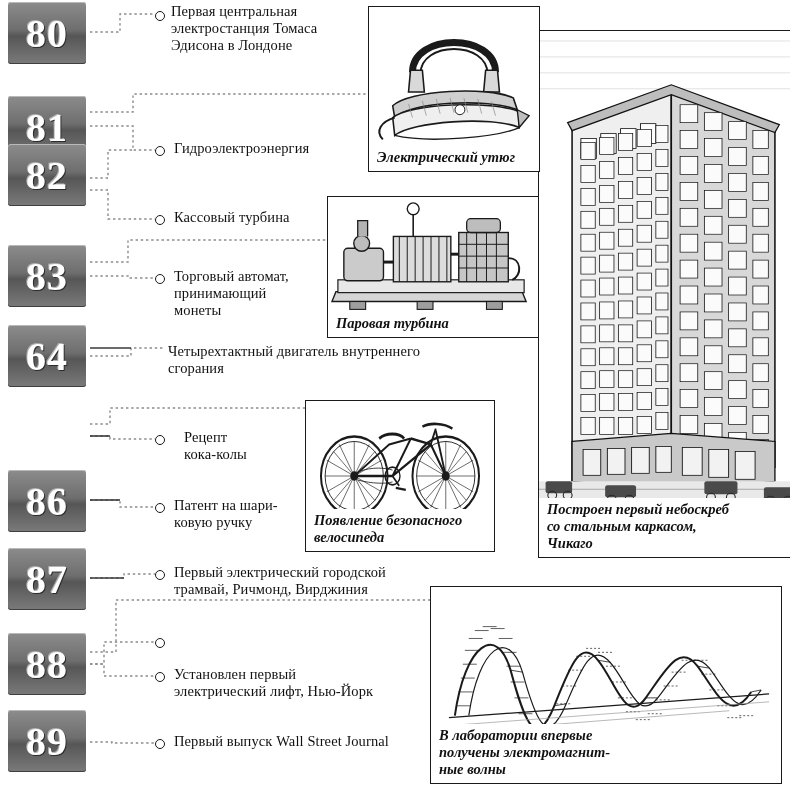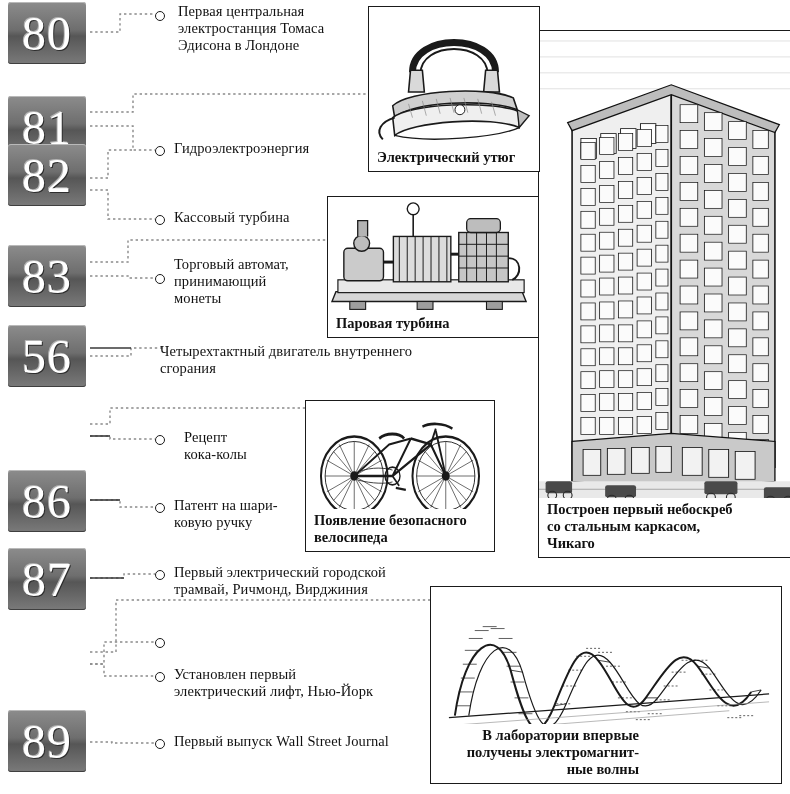--- a/index.html
+++ b/index.html
@@ -30,22 +30,22 @@
     height: 62px;
     background: linear-gradient(180deg,#8c8c8c 0%, #6e6e6e 45%, #565656 55%, #7a7a7a 100%);
     border-radius: 3px;
     box-shadow: inset 0 1px 0 #b9b9b9, inset 0 -1px 0 #3f3f3f;
     display: flex;
     align-items: center;
     justify-content: center;
   }
   .year-box span {
     font-family: "Liberation Serif", serif;
-    font-weight: normal;
-    font-size: 48px;
+    font-weight: bold;
+    font-size: 40px;
     color: #ffffff;
     text-shadow: 1px 1px 0 #2d2d2d, -1px -1px 0 #b3b3b3;
     letter-spacing: 1px;
   }
   
   svg.lines {
     position: absolute;
     left: 0; top: 0;
     width: 790px; height: 794px;
   }
@@ -66,20 +66,21 @@
     border-radius: 50%;
     background: #ffffff;
   }
   
   .panel {
     position: absolute;
     background: #f9a8d4;
     border: 1.5px solid #1a1a1a;
     box-sizing: border-box;
     overflow: hidden;
+    font-style: italic;
   }
   .panel .caption {
     position: absolute;
     left: 0; right: 0; bottom: 0;
     font-family: "Liberation Serif", serif;
     font-size: 14.5px;
     line-height: 17px;
     color: #111;
     padding: 3px 6px 5px 8px;
     background: #ffffff;
@@ -147,50 +148,53 @@
     <div class="year-box" style="top:96px">
         <span>81</span>
       </div>
     <div class="year-box" style="top:144px">
         <span>82</span>
       </div>
     <div class="year-box" style="top:245px">
         <span>83</span>
       </div>
     <div class="year-box" style="top:325px">
-        <span>56</span>
+        <span>64</span>
       </div>
     <div class="year-box" style="top:470px">
         <span>86</span>
       </div>
     <div class="year-box" style="top:548px">
         <span>87</span>
       </div>
+    <div class="year-box" style="top:633px">
+        <span>88</span>
+      </div>
     <div class="year-box" style="top:710px">
         <span>89</span>
       </div>
   </div>
 
   <div class="bullet" style="left:155px; top:11px"></div>
-  <div class="event" style="left:178px; top:3px; width:190px; white-space:pre-line">Первая центральная
+  <div class="event" style="left:171px; top:3px; width:190px; white-space:pre-line">Первая центральная
 электростанция Томаса
 Эдисона в Лондоне</div>
 
   <div class="bullet" style="left:155px; top:146px"></div>
   <div class="event" style="left:174px; top:140px; width:220px; white-space:pre-line">Гидроэлектроэнергия</div>
 
   <div class="bullet" style="left:155px; top:215px"></div>
   <div class="event" style="left:174px; top:209px; width:200px; white-space:pre-line">Кассовый турбина</div>
 
   <div class="bullet" style="left:155px; top:274px"></div>
-  <div class="event" style="left:174px; top:256px; width:150px; white-space:pre-line">Торговый автомат,
+  <div class="event" style="left:174px; top:268px; width:150px; white-space:pre-line">Торговый автомат,
 принимающий
 монеты</div>
 
-  <div class="event" style="left:160px; top:343px; width:300px; white-space:pre-line">Четырехтактный двигатель внутреннего
+  <div class="event" style="left:168px; top:343px; width:300px; white-space:pre-line">Четырехтактный двигатель внутреннего
 сгорания</div>
 
   <div class="bullet" style="left:155px; top:435px"></div>
   <div class="event" style="left:184px; top:429px; width:120px; white-space:pre-line">Рецепт
 кока-колы</div>
 
   <div class="bullet" style="left:155px; top:503px"></div>
   <div class="event" style="left:174px; top:497px; width:125px; white-space:pre-line">Патент на шари-
 ковую ручку</div>
 
@@ -544,18 +548,18 @@
 
         <g stroke="#1a1a1a" stroke-width="0.8">
           <path d="M80 84 L92 86 M124 120 L136 118 M168 74 L180 76 M216 112 L228 112 M268 80 L280 82 M322 106 L332 104"></path>
         </g>
 
         <g stroke="#9a9a9a" stroke-width="0.7">
           <path d="M18 140 L340 116 M18 147 L300 125"></path>
         </g>
       </svg>
     </div>
-    <div class="caption" style="white-space:pre-line; width:200px; right:auto;text-align:right;">В лаборатории впервые
+    <div class="caption" style="white-space:pre-line; width:200px; right:auto;">В лаборатории впервые
 получены электромагнит-
 ные волны</div>
   </div>
 
 </div>
 
 </body></html>

